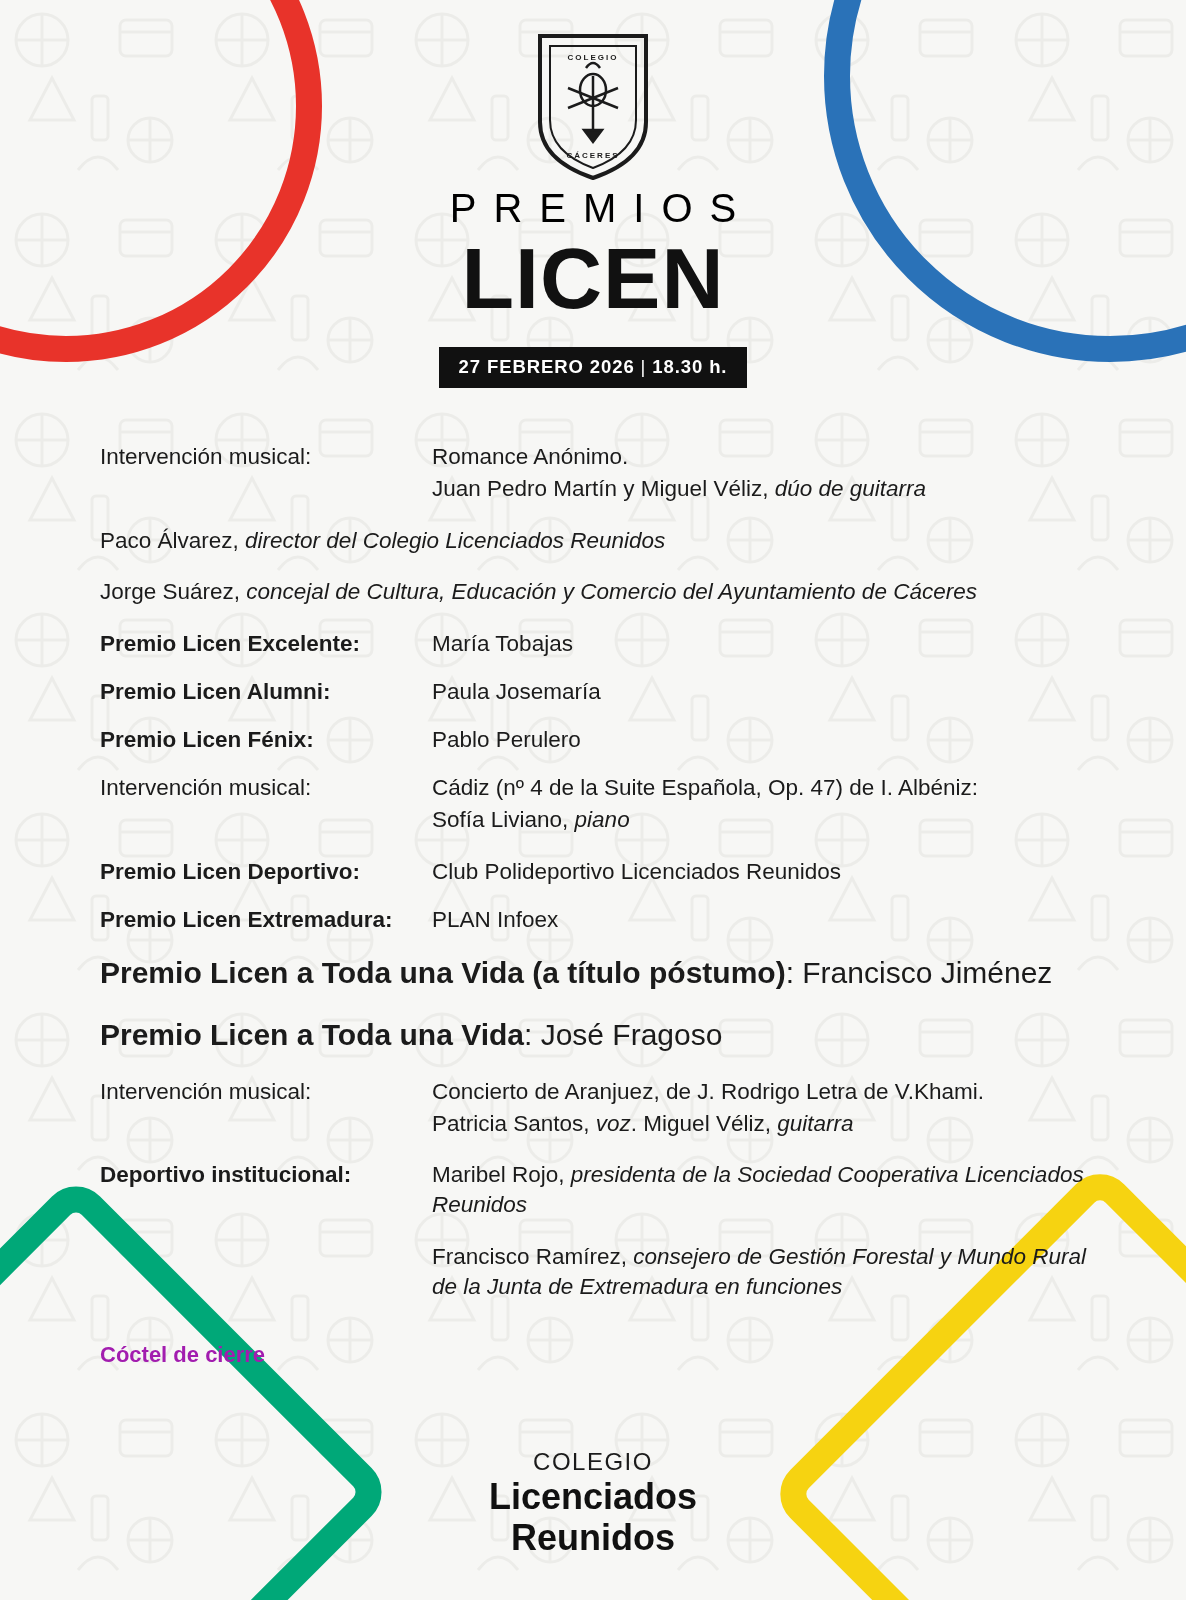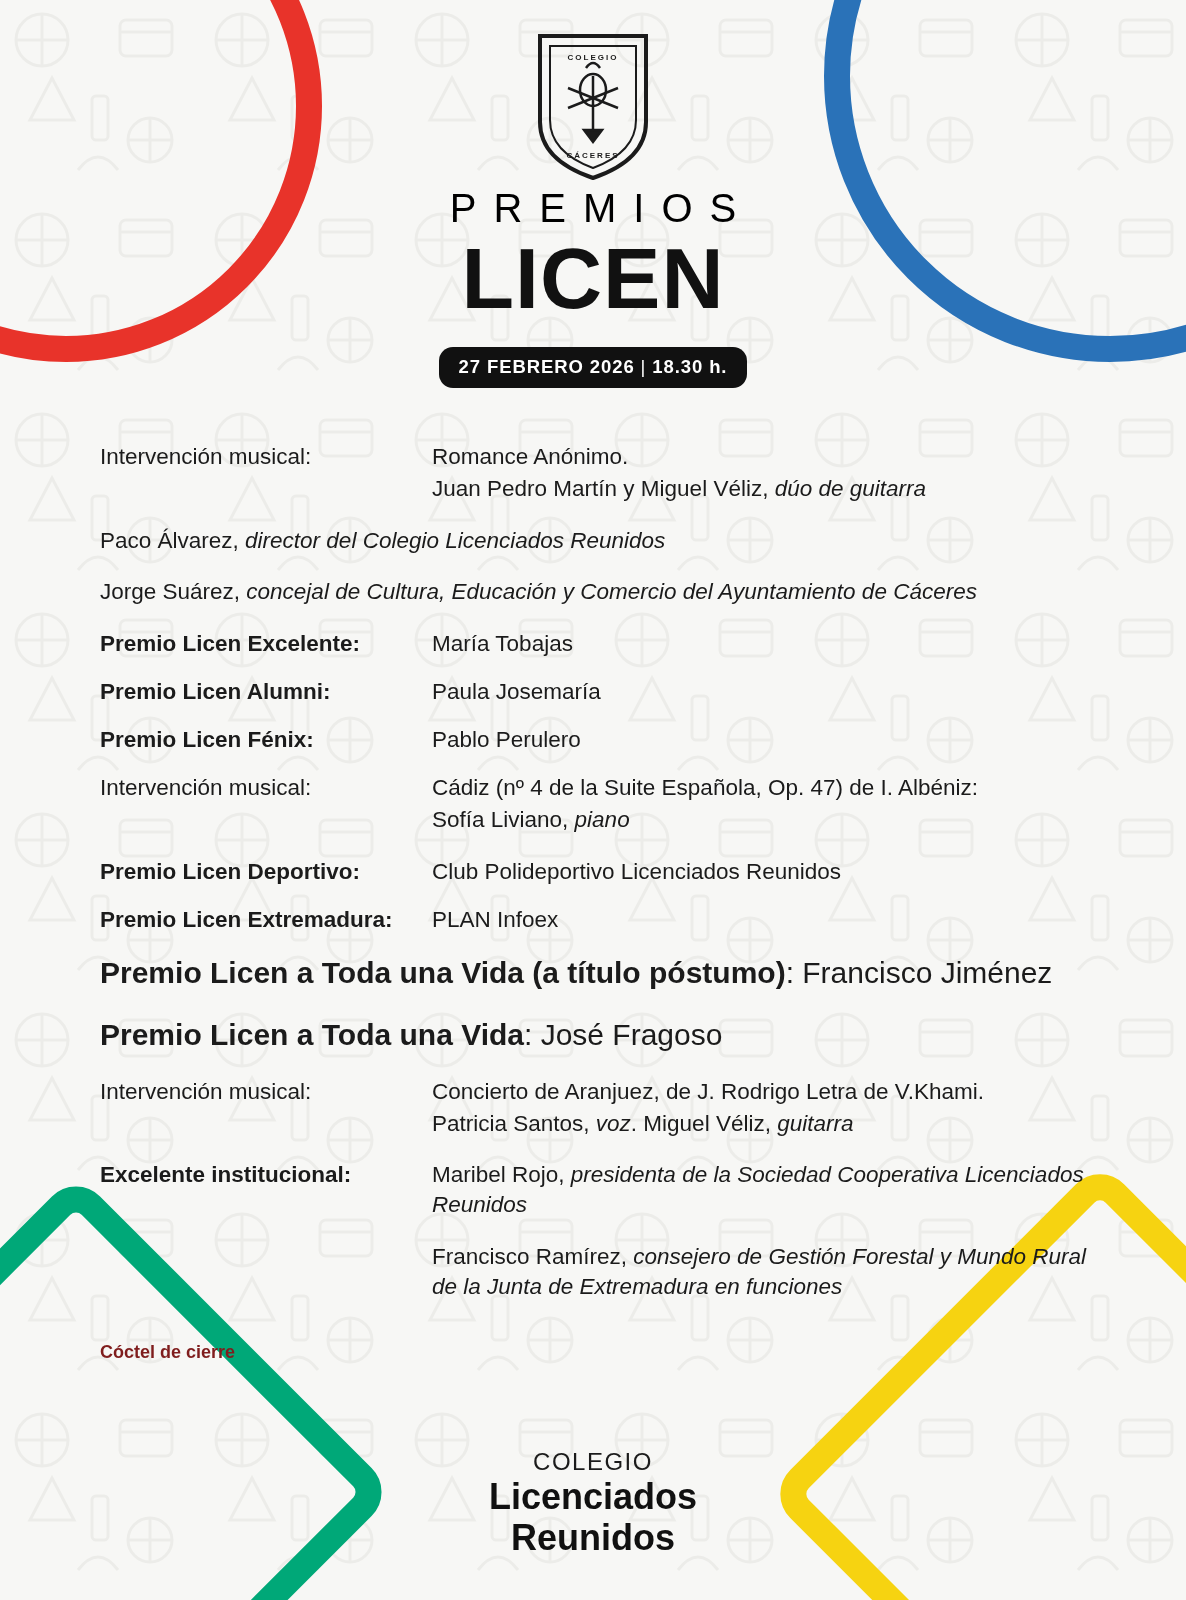--- a/index.html
+++ b/index.html
@@ -94,21 +94,20 @@
   }
   .date-badge {
     display: inline-block;
     margin-top: 24px;
     background: #111111;
     color: #ffffff;
     font-size: 18.5px;
     font-weight: 700;
     letter-spacing: 0.9px;
     padding: 9px 20px 10px 20px;
-    border-radius: 14px;
   }
   .date-badge .sep {
     font-weight: 400;
     padding: 0 6px;
   }
 
   
   .programme {
     position: relative;
     margin: 54px 0 0 0;
@@ -145,23 +144,23 @@
     margin-top: 22px;
   }
   .inline-line {
     font-size: 30px;
     color: #1b1b1b;
     line-height: 1.33;
   }
   .inline-line .b { font-weight: 700; }
   .closing {
     margin-top: 40px;
-    font-size: 18px;
+    font-size: 22px;
     font-weight: 700;
-    color: #7f1d1d;
+    color: #a21caf;
   }
 
   
   .footer {
     position: absolute;
     left: 0;
     right: 0;
     bottom: 42px;
     text-align: center;
   }
@@ -295,21 +294,21 @@
 
     <div class="row">
       <div class="label">Intervención musical:</div>
       <div class="value">
         <span class="bold">Concierto de Aranjuez, de J. Rodrigo Letra de V.Khami.</span>
         <span class="sub"><span>Patricia Santos, </span><span class="it">voz</span><span>. Miguel Véliz, </span><span class="it">guitarra</span></span>
       </div>
     </div>
 
     <div class="row">
-      <div class="label bold">Excelente institucional:</div>
+      <div class="label bold">Deportivo institucional:</div>
       <div class="value">
         <span>Maribel Rojo, </span><span class="it">presidenta de la Sociedad Cooperativa Licenciados Reunidos</span>
         <span class="para"><span>Francisco Ramírez, </span><span class="it">consejero de Gestión Forestal y Mundo Rural de la Junta de Extremadura en funciones</span></span>
       </div>
     </div>
 
     <div class="closing">Cóctel de cierre</div>
   </div>
 
   <div class="footer">

